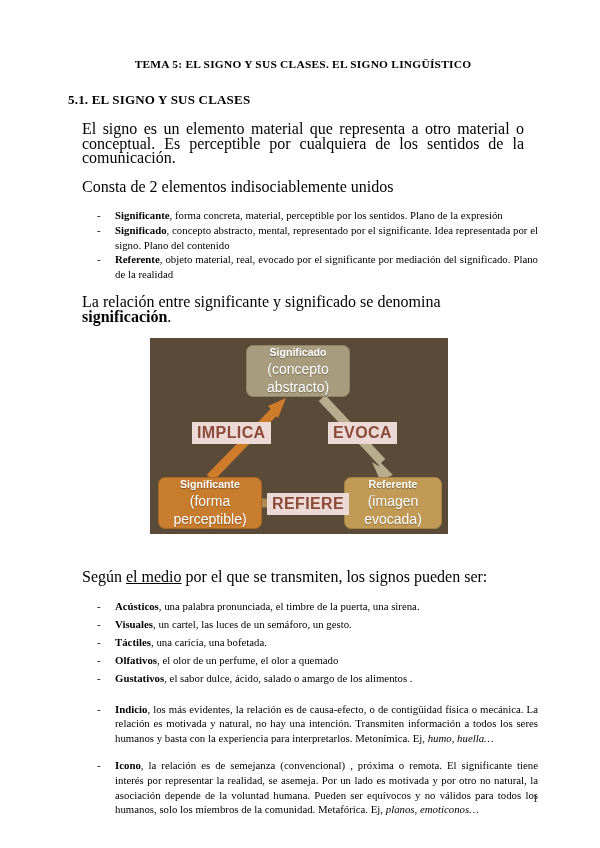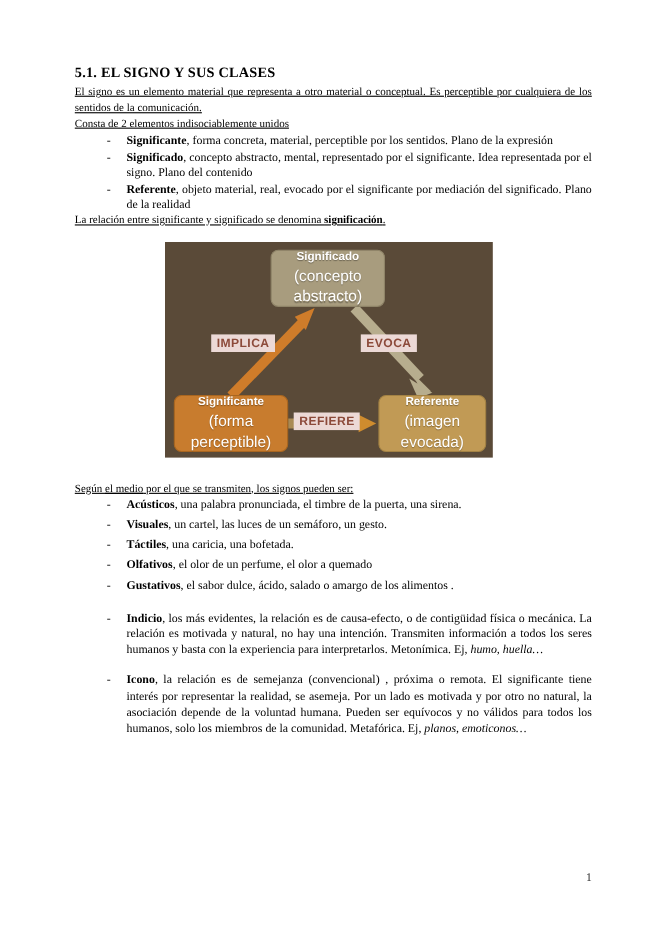--- a/index.html
+++ b/index.html
@@ -34,26 +34,25 @@
   .section-title {
     font-size: 13px;
     font-weight: bold;
     letter-spacing: 0.2px;
     margin: 0 0 3px 0;
     line-height: 1.25;
   }
 
   
   .para {
-    font-size: 10px;
+    font-size: 16px;
     line-height: 14.6px;
-    margin: 0;
+    margin: 14px;
     text-align: justify;
     text-justify: inter-word;
-    text-decoration: underline;
   }
   .para.nojust { text-align: left; }
 
   
   .dash-list {
     margin: 0;
     padding: 0;
     list-style: none;
   }
   .dash-list > li {
@@ -129,21 +128,21 @@
   #box-referente {
     left: 194px; top: 139px;
     width: 98px; height: 52px;
     background: #c19a55;
     border: 1px solid #a38244;
   }
   .dg-label {
     position: absolute;
     font-family: "Liberation Sans", "DejaVu Sans", sans-serif;
     font-weight: bold;
-    font-size: 11px;
+    font-size: 16px;
     color: #8c4a3a;
     background: #ecd9d6;
     padding: 2px 5px 2px 5px;
     letter-spacing: 0.4px;
     z-index: 8;
     white-space: nowrap;
   }
   #label-implica { left: 42px; top: 84px; }
   #label-evoca   { left: 178px; top: 84px; }
   #label-refiere { left: 117px; top: 155px; }
@@ -163,20 +162,21 @@
     color: #2b2b2b;
   }
   .gap-m { height: 12px; }
   .gap-l { height: 22px; }
 </style>
 </head>
 <body>
 
 <div class="page">
 
+  <h1 class="doc-title">TEMA 5: EL SIGNO Y SUS CLASES. EL SIGNO LINGÜÍSTICO</h1>
 
   <h2 class="section-title">5.1. EL SIGNO Y SUS CLASES</h2>
 
   <p class="para">El signo es un elemento material que representa a otro material o conceptual. Es perceptible por cualquiera de los sentidos de la comunicación.</p>
 
   <p class="para nojust">Consta de 2 elementos indisociablemente unidos</p>
 
   <ul class="dash-list tight">
     <li>
       <span class="dash">-</span><b>Significante</b><span>, forma concreta, material, perceptible por los sentidos. Plano de la expresión</span>

